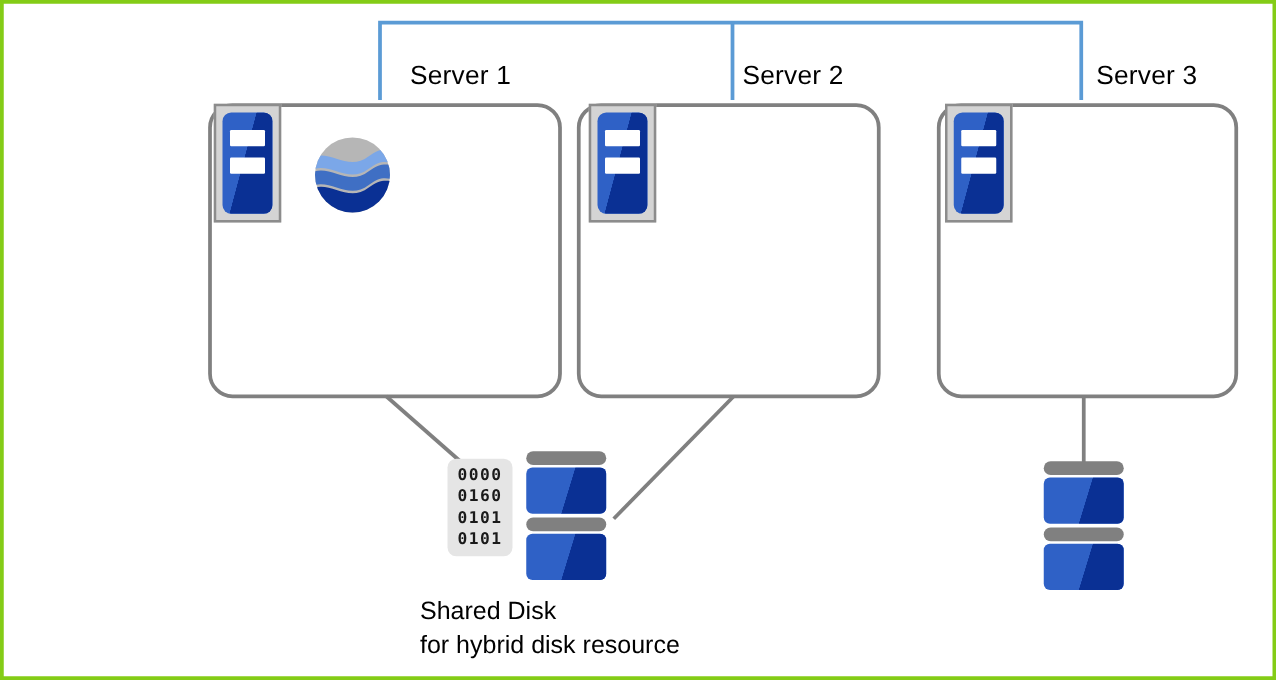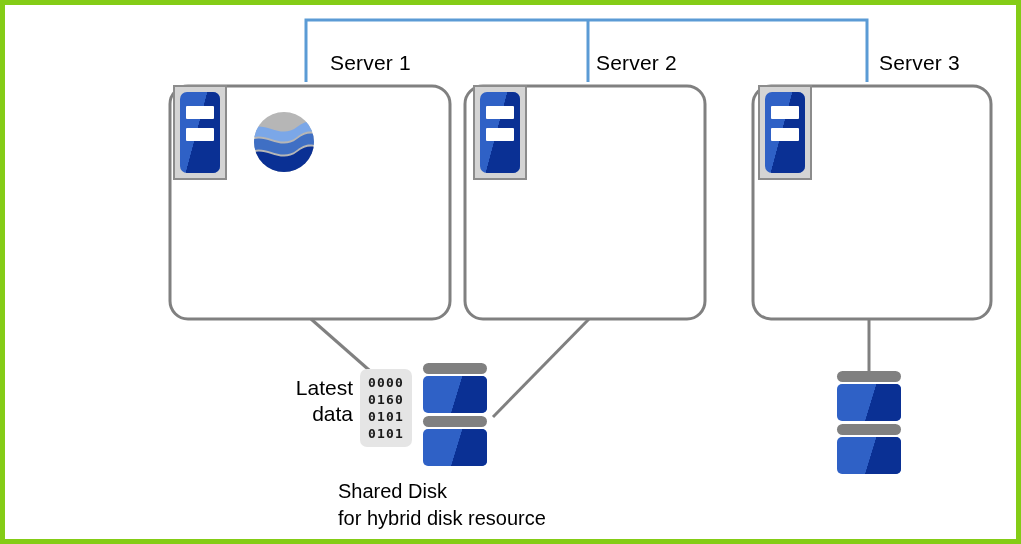--- a/index.html
+++ b/index.html
@@ -9,21 +9,21 @@
     background: #ffffff;
   }
   body {
     font-family: "Liberation Sans", sans-serif;
   }
   #canvas {
     position: relative;
     width: 1021px;
     height: 544px;
     background: #ffffff;
-    border: 5px solid #84cc16;
+    border: 3px solid #84cc16;
     box-sizing: border-box;
     overflow: hidden;
   }
   #vector-layer {
     position: absolute;
     left: 0;
     top: 0;
     width: 1021px;
     height: 544px;
     pointer-events: none;
@@ -213,22 +213,20 @@
     </div>
   </div>
 
   <div class="lbl server-name" style="left:325px; top:47px;">Server 1</div>
 
   <div class="lbl server-name" style="left:591px; top:47px;">Server 2</div>
 
   <div class="lbl server-name" style="left:874px; top:47px;text-align:center;">Server 3</div>
 
 
-  <div class="lbl latest-label" style="left:250px; top:370px; width:98px;">Latest
-data</div>
 
   <div class="binblock" style="left:355px; top:364px;">
     <div class="row">0000</div>
     <div class="row">0160</div>
     <div class="row">0101</div>
     <div class="row">0101</div>
   </div>
 
   <div class="disk" style="left:418px; top:358px;">
     <div class="plate"></div>

